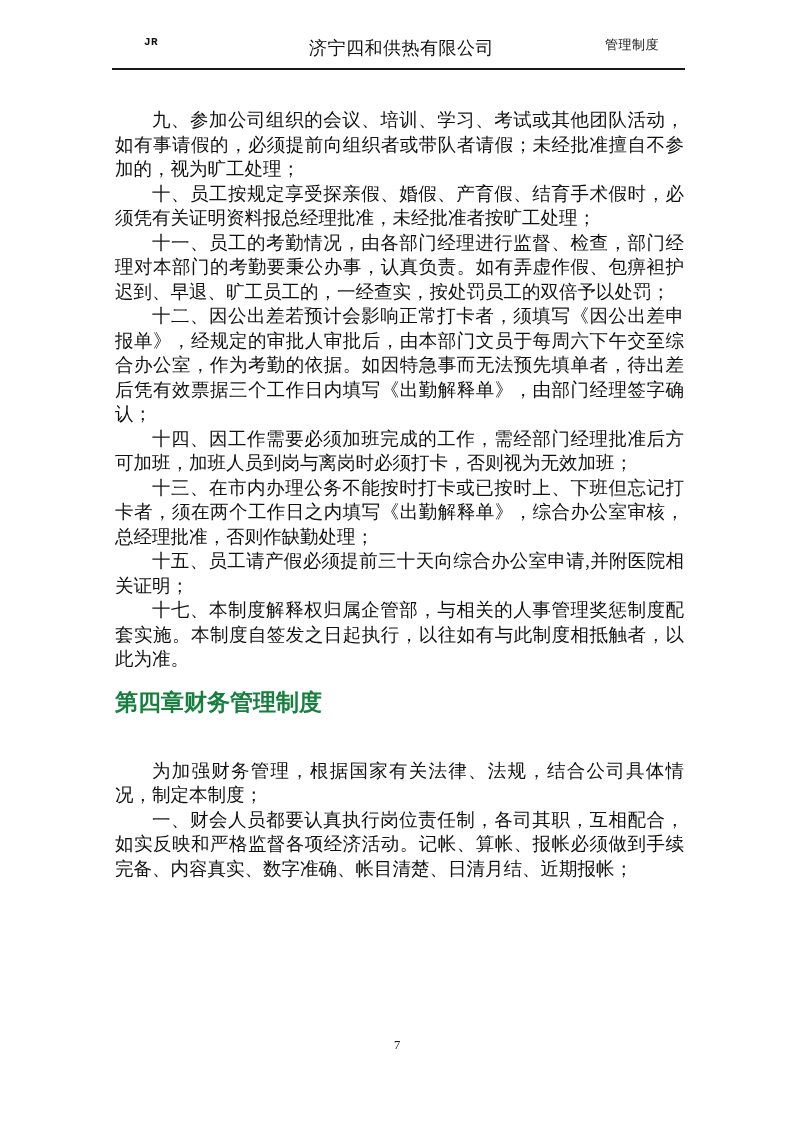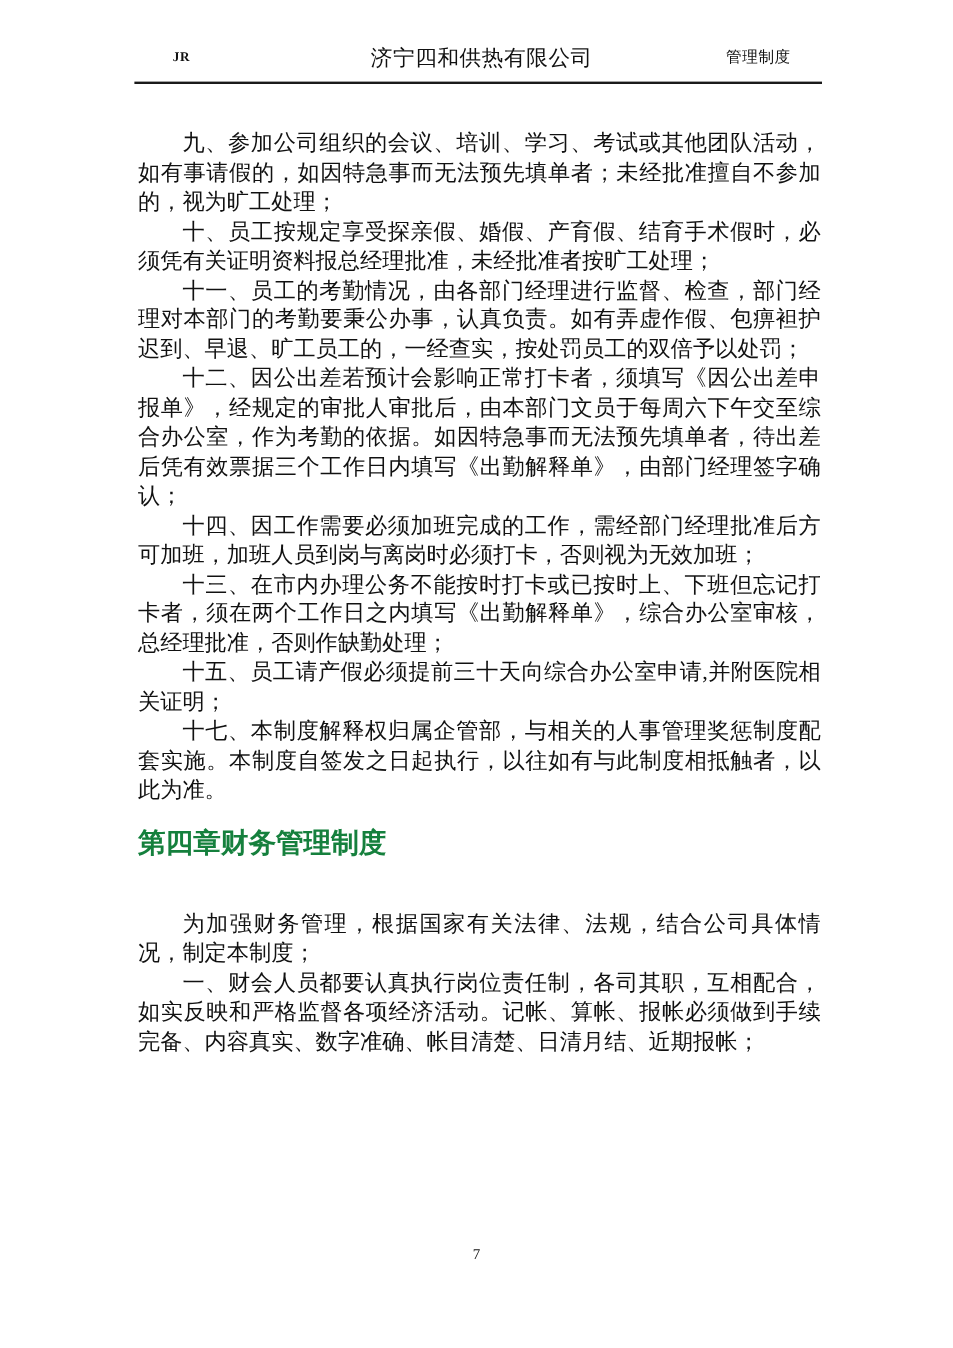--- a/index.html
+++ b/index.html
@@ -18,23 +18,24 @@
   }
   
   .header {
     position: absolute;
     top: 36px;
     left: 112px;
     width: 573px;
   }
   .header-row {
     display: flex;
-    align-items: center;
+    align-items: flex-start;
     padding-bottom: 8px;
     border-bottom: 2px solid #1a1a1a;
+    font-family: Liberation Mono, monospace;
   }
   .h-left {
     flex: 1;
     padding-left: 32px;
     font-size: 11px;
     font-weight: bold;
     letter-spacing: 0.5px;
   }
   .h-center {
     flex: 0 0 auto;
@@ -89,21 +90,21 @@
 
   <div class="header">
     <div class="header-row">
       <span class="h-left">JR</span>
       <span class="h-center">济宁四和供热有限公司</span>
       <span class="h-right">管理制度</span>
     </div>
   </div>
 
   <div class="content">
-    <p>九、参加公司组织的会议、培训、学习、考试或其他团队活动，如有事请假的，如因特急事而无法预先填单者；未经批准擅自不参加的，视为旷工处理；</p>
+    <p>九、参加公司组织的会议、培训、学习、考试或其他团队活动，如有事请假的，必须提前向组织者或带队者请假；未经批准擅自不参加的，视为旷工处理；</p>
     <p>十、员工按规定享受探亲假、婚假、产育假、结育手术假时，必须凭有关证明资料报总经理批准，未经批准者按旷工处理；</p>
     <p>十一、员工的考勤情况，由各部门经理进行监督、检查，部门经理对本部门的考勤要秉公办事，认真负责。如有弄虚作假、包痹袒护迟到、早退、旷工员工的，一经查实，按处罚员工的双倍予以处罚；</p>
     <p>十二、因公出差若预计会影响正常打卡者，须填写《因公出差申报单》，经规定的审批人审批后，由本部门文员于每周六下午交至综合办公室，作为考勤的依据。如因特急事而无法预先填单者，待出差后凭有效票据三个工作日内填写《出勤解释单》，由部门经理签字确认；</p>
     <p>十四、因工作需要必须加班完成的工作，需经部门经理批准后方可加班，加班人员到岗与离岗时必须打卡，否则视为无效加班；</p>
     <p>十三、在市内办理公务不能按时打卡或已按时上、下班但忘记打卡者，须在两个工作日之内填写《出勤解释单》，综合办公室审核，总经理批准，否则作缺勤处理；</p>
     <p>十五、员工请产假必须提前三十天向综合办公室申请,并附医院相关证明；</p>
     <p>十七、本制度解释权归属企管部，与相关的人事管理奖惩制度配套实施。本制度自签发之日起执行，以往如有与此制度相抵触者，以此为准。</p>
 
     <h2 class="chapter">第四章财务管理制度</h2>
 

